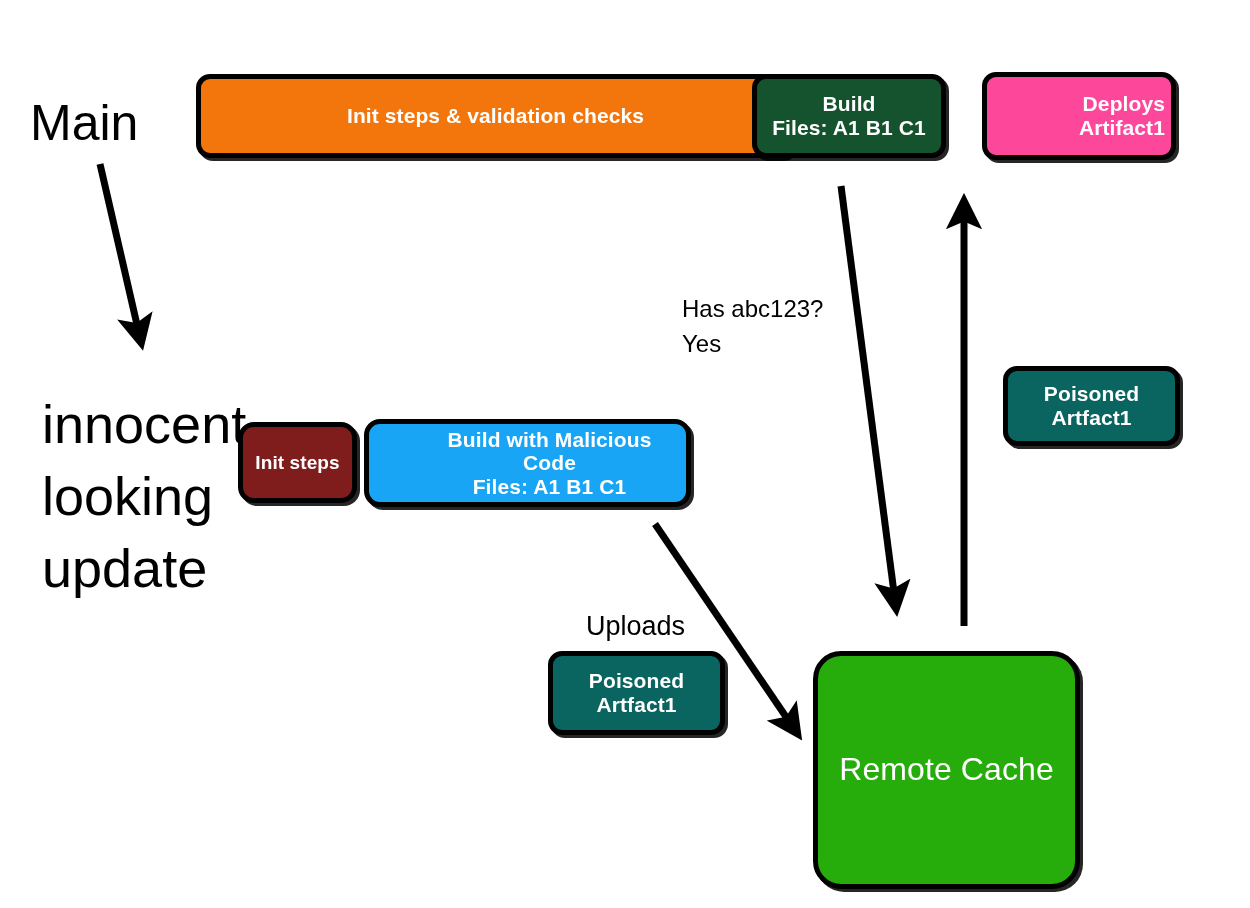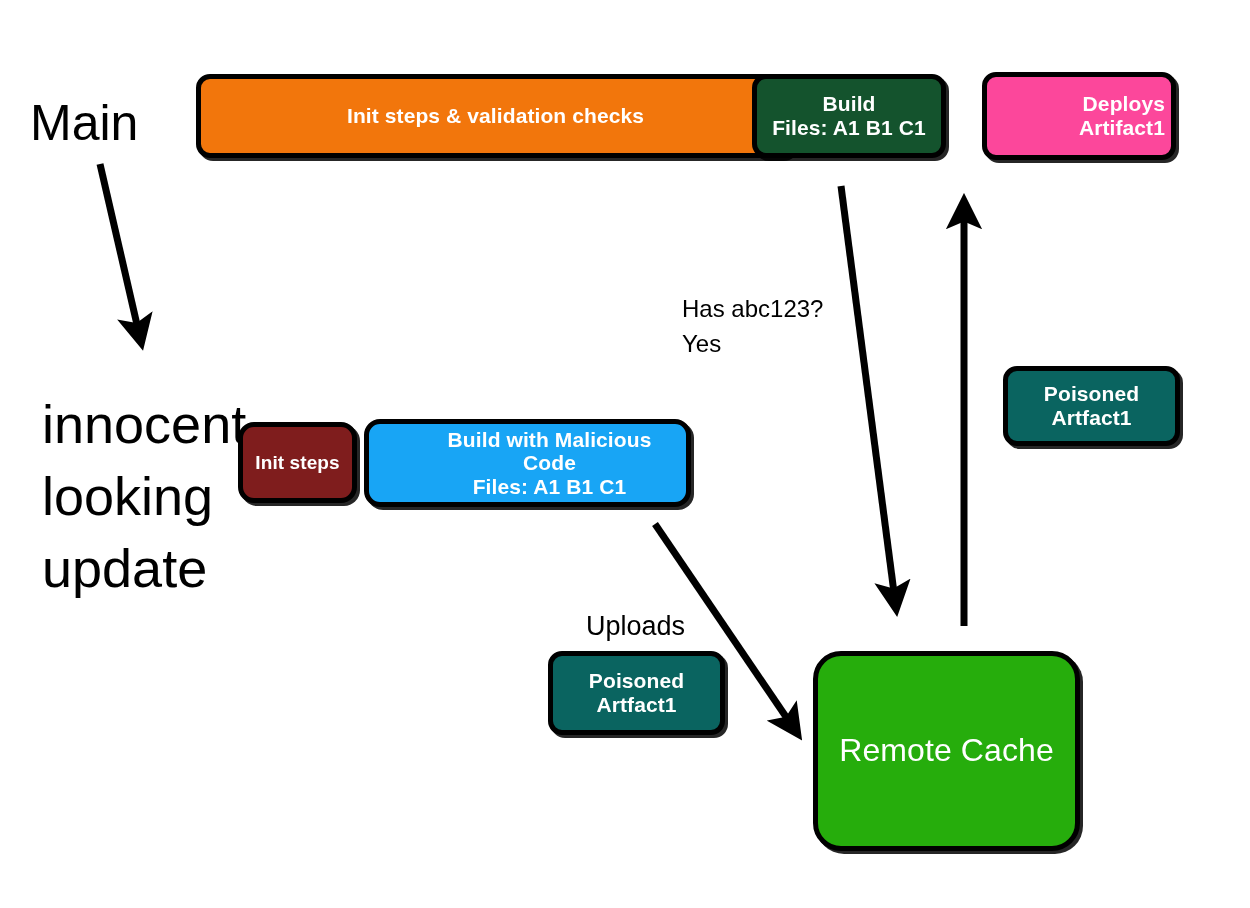--- a/index.html
+++ b/index.html
@@ -45,21 +45,21 @@
   .n-init-main   { left:196px;  top:74px;  width:599px; height:84px;  background:#F2760C; font-size:21px; }
   .n-build-main  { left:752px;  top:74px;  width:194px; height:84px;  background:#14532d; font-size:21px; }
   .n-deploy-main { left:982px;  top:72px;  width:194px; height:88px;  background:#FC479B; font-size:21px;text-align:right; }
 
   .n-init-pr     { left:238px;  top:422px; width:119px; height:81px;  background:#7f1d1d; font-size:19px; border-radius:16px; }
   .n-build-pr    { left:364px;  top:419px; width:327px; height:88px;  background:#18A5F5; font-size:21px; border-radius:16px;padding-left:44px; }
 
   .n-poison-up   { left:548px;  top:651px; width:177px; height:84px;  background:#0A6460; font-size:21px; border-radius:14px; }
   .n-poison-down { left:1003px; top:366px; width:177px; height:80px;  background:#0A6460; font-size:21px; border-radius:14px; }
 
-  .n-cache       { left:813px;  top:651px; width:267px; height:200px; background:#26AD0C; font-size:32px; font-weight:normal; border-radius:28px; }
+  .n-cache       { left:813px;  top:651px; width:267px; height:238px; background:#26AD0C; font-size:32px; font-weight:normal; border-radius:28px; }
 
   
   .label {
     position: absolute;
     color: #000000;
     font-weight: normal;
     white-space: pre-line;
   }
   .l-main        { left:30px;  top:97px;  font-size:50px; line-height:1.05; }
   .l-innocent    { left:42px;  top:382px; font-size:54px; line-height:1.33;margin-top:7px; }

